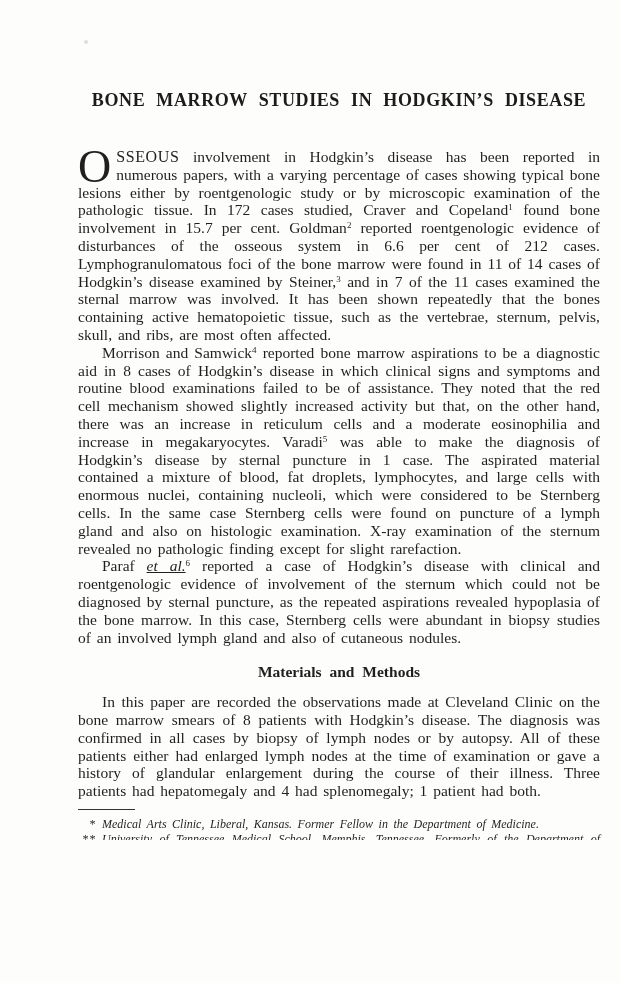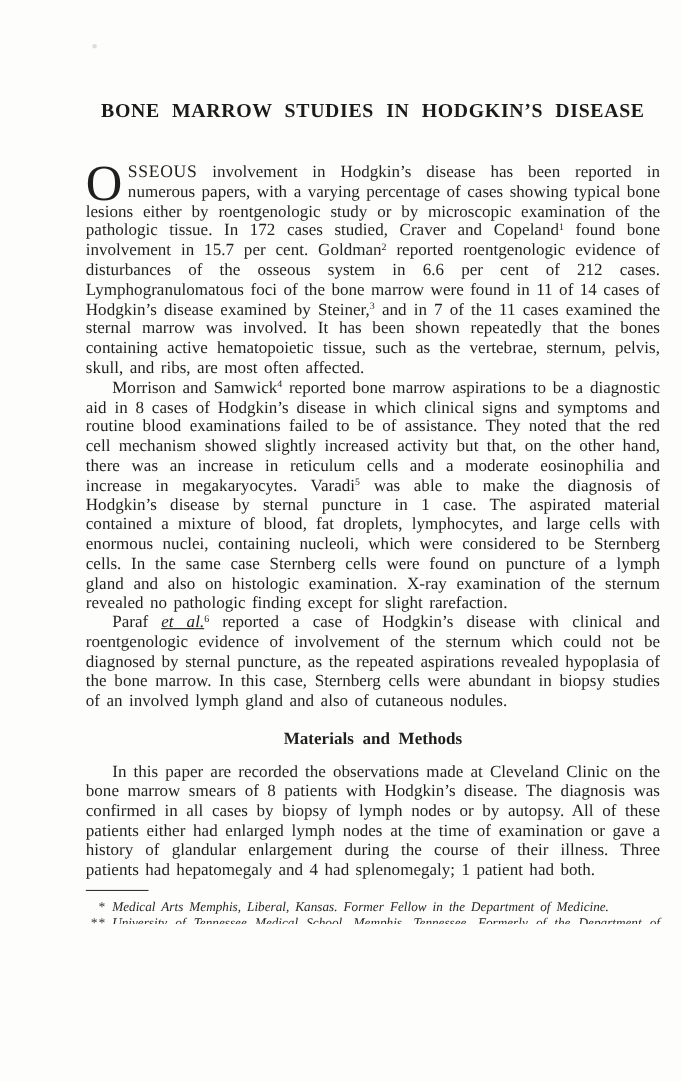--- a/index.html
+++ b/index.html
@@ -142,21 +142,21 @@
       <h2 class="section-heading">Materials and Methods</h2>
       <div id="methods-paragraphs">
           <p class="para indent"><span>In this paper are recorded the observations made at Cleveland Clinic on the bone marrow smears of 8 patients with Hodgkin’s disease. The diagnosis was confirmed in all cases by biopsy of lymph nodes or by autopsy. All of these patients either had enlarged lymph nodes at the time of examination or gave a history of glandular enlargement during the course of their illness. Three patients had hepatomegaly and 4 had splenomegaly; 1 patient had both.</span></p>
         </div>
     </div>
     <div class="footnote-block">
       <div class="footnote-rule"></div>
       <div id="footnotes">
           <div class="footnote">
             <span class="fn-marker">*</span>
-            <span class="fn-text">Medical Arts Memphis, Liberal, Kansas. Former Fellow in the Department of Medicine.</span>
+            <span class="fn-text">Medical Arts Clinic, Liberal, Kansas. Former Fellow in the Department of Medicine.</span>
           </div>
           <div class="footnote">
             <span class="fn-marker">**</span>
             <span class="fn-text">University of Tennessee Medical School, Memphis, Tennessee. Formerly of the Department of Clinical Pathology.</span>
           </div>
         </div>
     </div>
     <div class="page-number">31</div>
   </div>
 </div>

